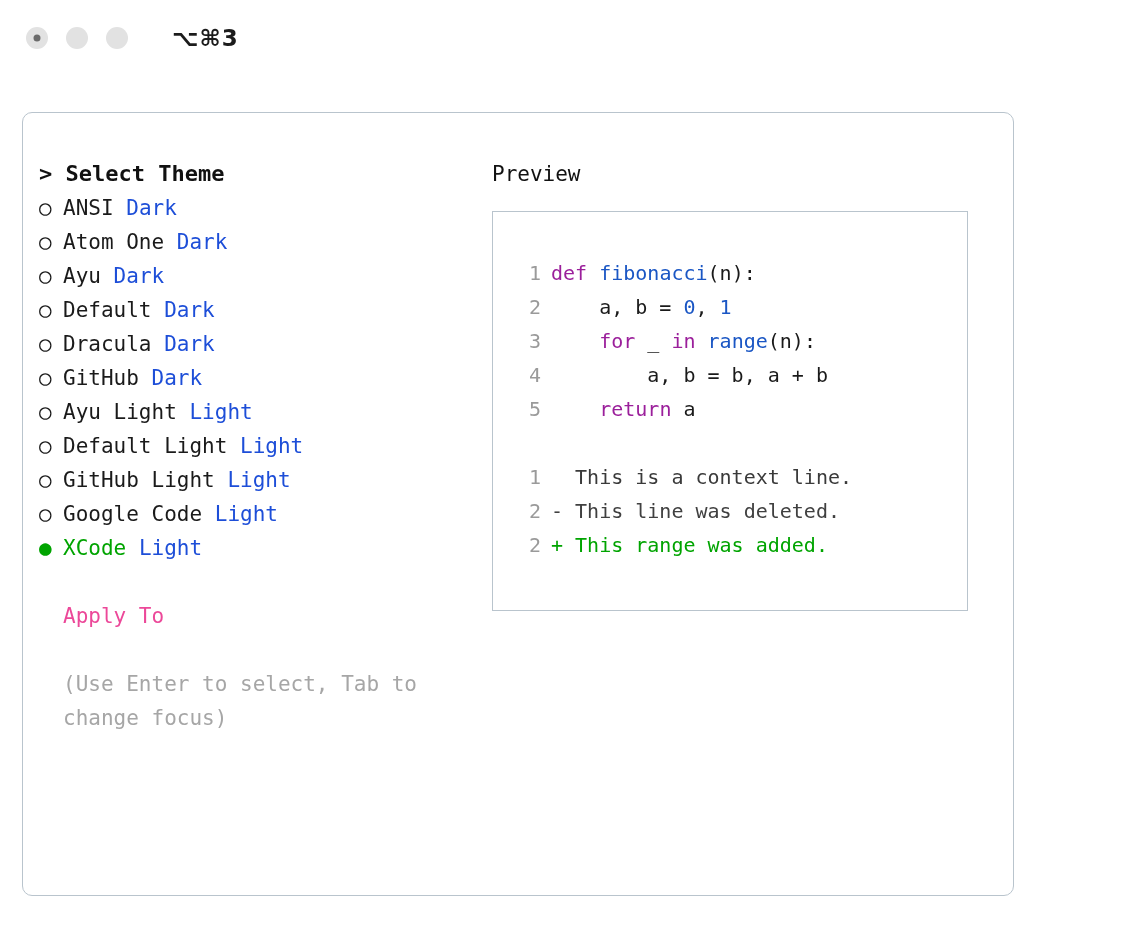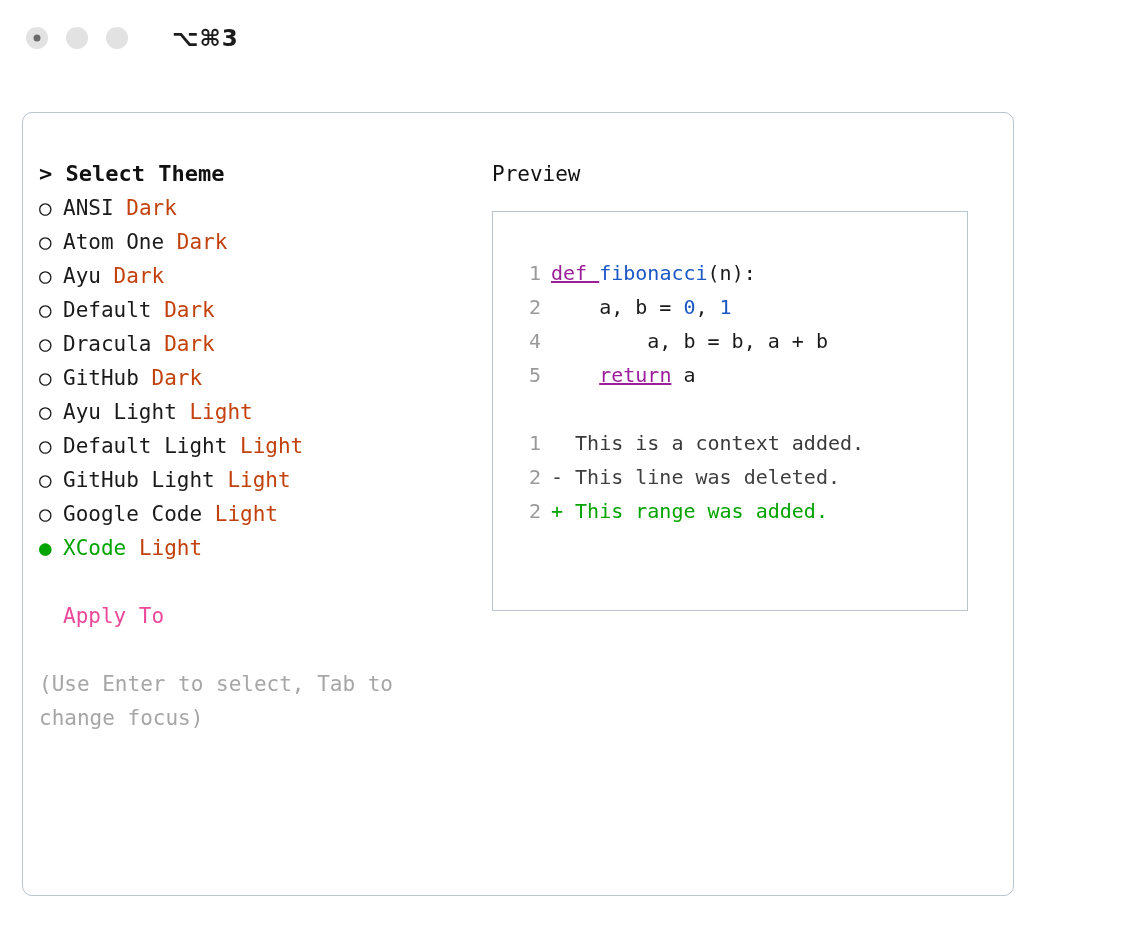--- a/index.html
+++ b/index.html
@@ -101,39 +101,40 @@
     width: 24px;
   }
   .bullet.filled {
     color: #00a400;
   }
   .name-selected {
     color: #00a400;
     text-align: right;
   }
   .variant {
-    color: #c2410c;
+    color: #1d4ed8;
   }
   .section-gap {
     height: 34px;
   }
   .apply-heading {
     font-size: 21px;
     color: #ec4899;
     line-height: 34px;
     padding-left: 24px;
     white-space: pre;
   }
   .hint {
     margin-top: 34px;
     font-size: 21px;
     line-height: 34px;
     color: #a6a6a6;
     width: 420px;
     white-space: pre-wrap;
+    margin-left: 24px;
   }
   .preview-title {
     font-size: 21px;
     color: #111111;
     line-height: 34px;
     white-space: pre;
   }
   .preview-box {
     margin-top: 20px;
     width: 476px;
@@ -148,21 +149,21 @@
     line-height: 34px;
     white-space: pre;
   }
   .ln {
     color: #9a9a9a;
     display: inline-block;
     width: 26px;
     text-align: right;
     margin-right: 10px;
   }
-  .kw { color: #9b1f9b; text-decoration: underline; }
+  .kw { color: #9b1f9b; }
   .fn { color: #1a56c4; }
   .num { color: #1a56c4; }
   .plain { color: #1a1a1a; }
   .diff-ctx { color: #3a3a3a; }
   .diff-del { color: #404040; }
   .diff-add { color: #00a400; }
   .blank-line { height: 34px; }
 </style>
 </head>
 <body>
@@ -202,26 +203,27 @@
 
         <div class="hint">(Use Enter to select, Tab to change focus)</div>
       </div>
 
       <div class="right-col">
         <div class="preview-title">Preview</div>
         <div class="preview-box">
           <div id="code-block">
               <div class="code-line"><span class="ln">1</span><span class="kw">def </span><span class="fn">fibonacci</span><span class="plain">(n):</span></div>
               <div class="code-line"><span class="ln">2</span><span class="plain">    a, b = </span><span class="num">0</span><span class="plain">, </span><span class="num">1</span></div>
+              <div class="code-line"><span class="ln">3</span><span class="plain">    </span><span class="kw">for</span><span class="plain"> _ </span><span class="kw">in</span><span class="plain"> </span><span class="fn">range</span><span class="plain">(n):</span></div>
               <div class="code-line"><span class="ln">4</span><span class="plain">        a, b = b, a + b</span></div>
               <div class="code-line"><span class="ln">5</span><span class="plain">    </span><span class="kw">return</span><span class="plain"> a</span></div>
             </div>
           <div class="blank-line"></div>
           <div id="diff-block">
-              <div class="code-line"><span class="ln">1</span><span class="diff-ctx">  This is a context added.</span></div>
+              <div class="code-line"><span class="ln">1</span><span class="diff-ctx">  This is a context line.</span></div>
               <div class="code-line"><span class="ln">2</span><span class="diff-del">- This line was deleted.</span></div>
               <div class="code-line"><span class="ln">2</span><span class="diff-add">+ This range was added.</span></div>
             </div>
         </div>
       </div>
 
     </div>
   </div>
 
 </div>

